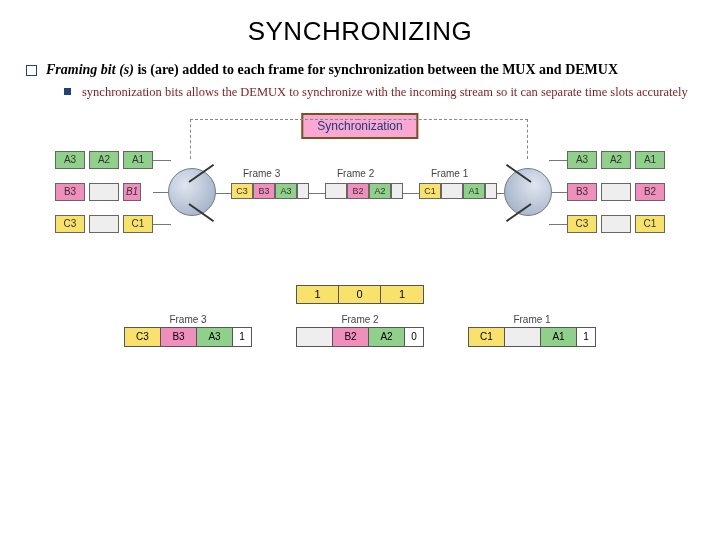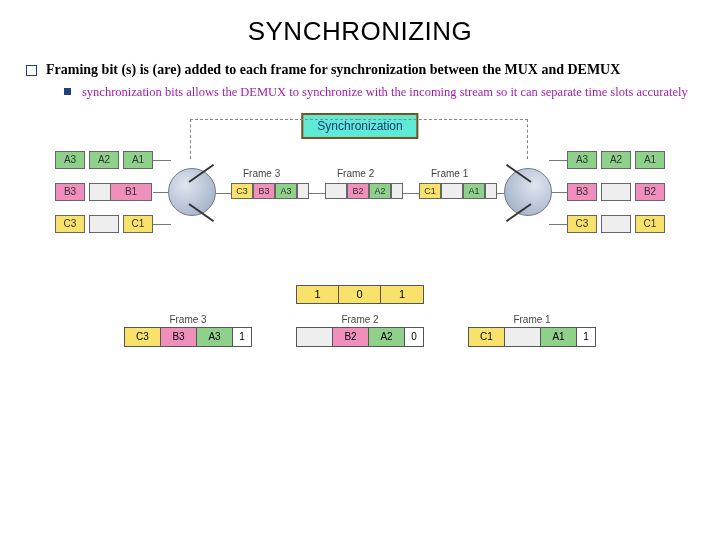--- a/index.html
+++ b/index.html
@@ -43,50 +43,50 @@
   }
   ul.inner {
     list-style: none;
     padding-left: 18px;
     margin: 4px 0 4px 0;
     font-size: 12.5px;
   }
   ul.inner > li {
     position: relative;
     padding-left: 18px;
-    color: #a21caf;
+    color: #7f1d1d;
   }
   ul.inner > li::before {
     content: "";
     position: absolute;
     left: 0;
     top: 4px;
     width: 7px;
     height: 7px;
     background: #204080;
   }
-  .italic { }
+  .italic { font-style: italic; }
   .bold { font-weight: bold; }
 
   
   .diagram-wrap {
     margin-top: 12px;
     position: relative;
     width: 670px;
     margin-left: auto;
     margin-right: auto;
     font-family: Arial, sans-serif;
     font-size: 11px;
   }
   .sync-box {
     position: absolute;
     left: 50%;
     top: 0;
     transform: translateX(-50%);
-    background: #5eead4;
+    background: #f9a8d4;
     border: 2px solid #7a521e;
     color: #1d3a7a;
     padding: 4px 14px;
     font-size: 12px;
   }
   .main-area {
     position: relative;
     width: 100%;
     height: 150px;
     margin-top: 12px;
@@ -234,21 +234,21 @@
 
     <div class="dashed" style="left:165px; top:6px; width:168px; height:40px; border-bottom:none; border-right:none;"></div>
     <div class="dashed" style="left:333px; top:6px; width:170px; height:40px; border-bottom:none; border-left:none;"></div>
 
     <div class="cell green" style="left:30px; top:38px; width:30px;">A3</div>
     <div class="cell green" style="left:64px; top:38px; width:30px;">A2</div>
     <div class="cell green" style="left:98px; top:38px; width:30px;">A1</div>
 
     <div class="cell pink" style="left:30px; top:70px; width:30px;">B3</div>
     <div class="cell grey" style="left:64px; top:70px; width:30px;"></div>
-    <div class="cell pink" style="left:85px; top:70px; width:42px;">B1</div>
+    <div class="cell pink" style="left:98px; top:70px; width:18px;font-style:italic;">B1</div>
 
     <div class="cell yellow" style="left:30px; top:102px; width:30px;">C3</div>
     <div class="cell grey" style="left:64px; top:102px; width:30px;"></div>
     <div class="cell yellow" style="left:98px; top:102px; width:30px;">C1</div>
 
     <div class="hr-line" style="left:128px; top:47px; width:18px;"></div>
     <div class="hr-line" style="left:128px; top:79px; width:15px;"></div>
     <div class="hr-line" style="left:128px; top:111px; width:18px;"></div>
 
     <div class="rotor" style="left:143px; top:55px;"></div>

